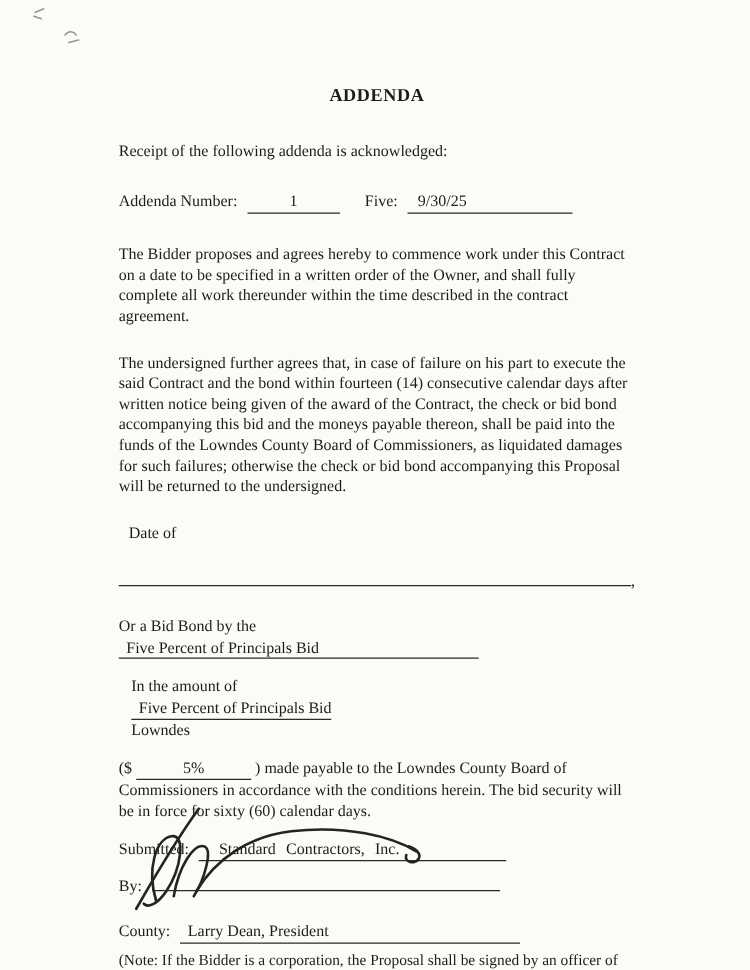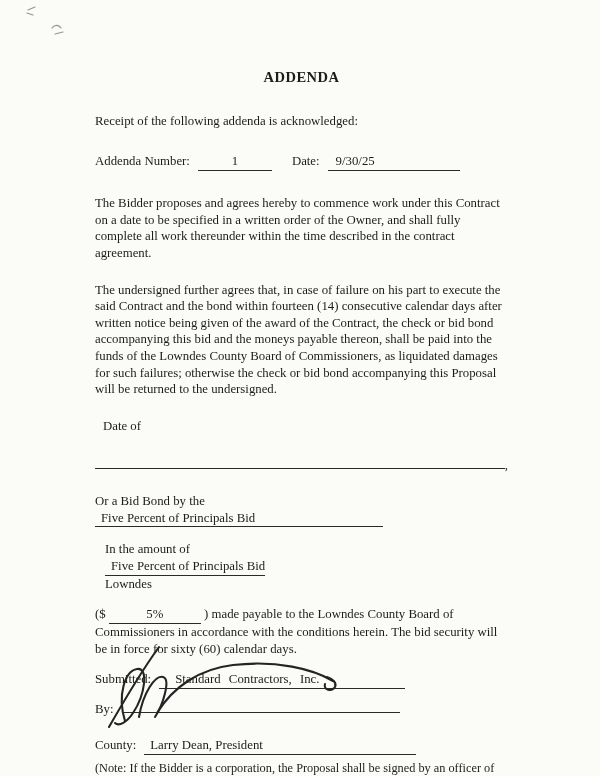--- a/index.html
+++ b/index.html
@@ -63,21 +63,21 @@
   </svg>
 
   <p class="center doc-title">ADDENDA</p>
 
   <p class="mb-lg">Receipt of the following addenda is acknowledged:</p>
 
   <div class="row mb-lg">
     <span class="label-gap">Addenda Number:</span>
     <span class="blank center-text" style="width:74px;">1</span>
     <span style="width:20px;"></span>
-    <span class="label-gap">Date:</span>
+    <span class="label-gap">Five:</span>
     <span class="blank" style="width:132px; padding-left:8px;">9/30/25</span>
   </div>
 
   <p class="mb-md">The Bidder proposes and agrees hereby to commence work under this Contract on a date to be specified in a written order of the Owner, and shall fully complete all work thereunder within the time described in the contract agreement.</p>
 
   <p class="mb-md">The undersigned further agrees that, in case of failure on his part to execute the said Contract and the bond within fourteen (14) consecutive calendar days after written notice being given of the award of the Contract, the check or bid bond accompanying this bid and the moneys payable thereon, shall be paid into the funds of the Lowndes County Board of Commissioners, as liquidated damages for such failures; otherwise the check or bid bond accompanying this Proposal will be returned to the undersigned.</p>
 
 
   <div class="row mb-md">
     <span style="margin-left:8px; white-space:nowrap;">Date of</span>

